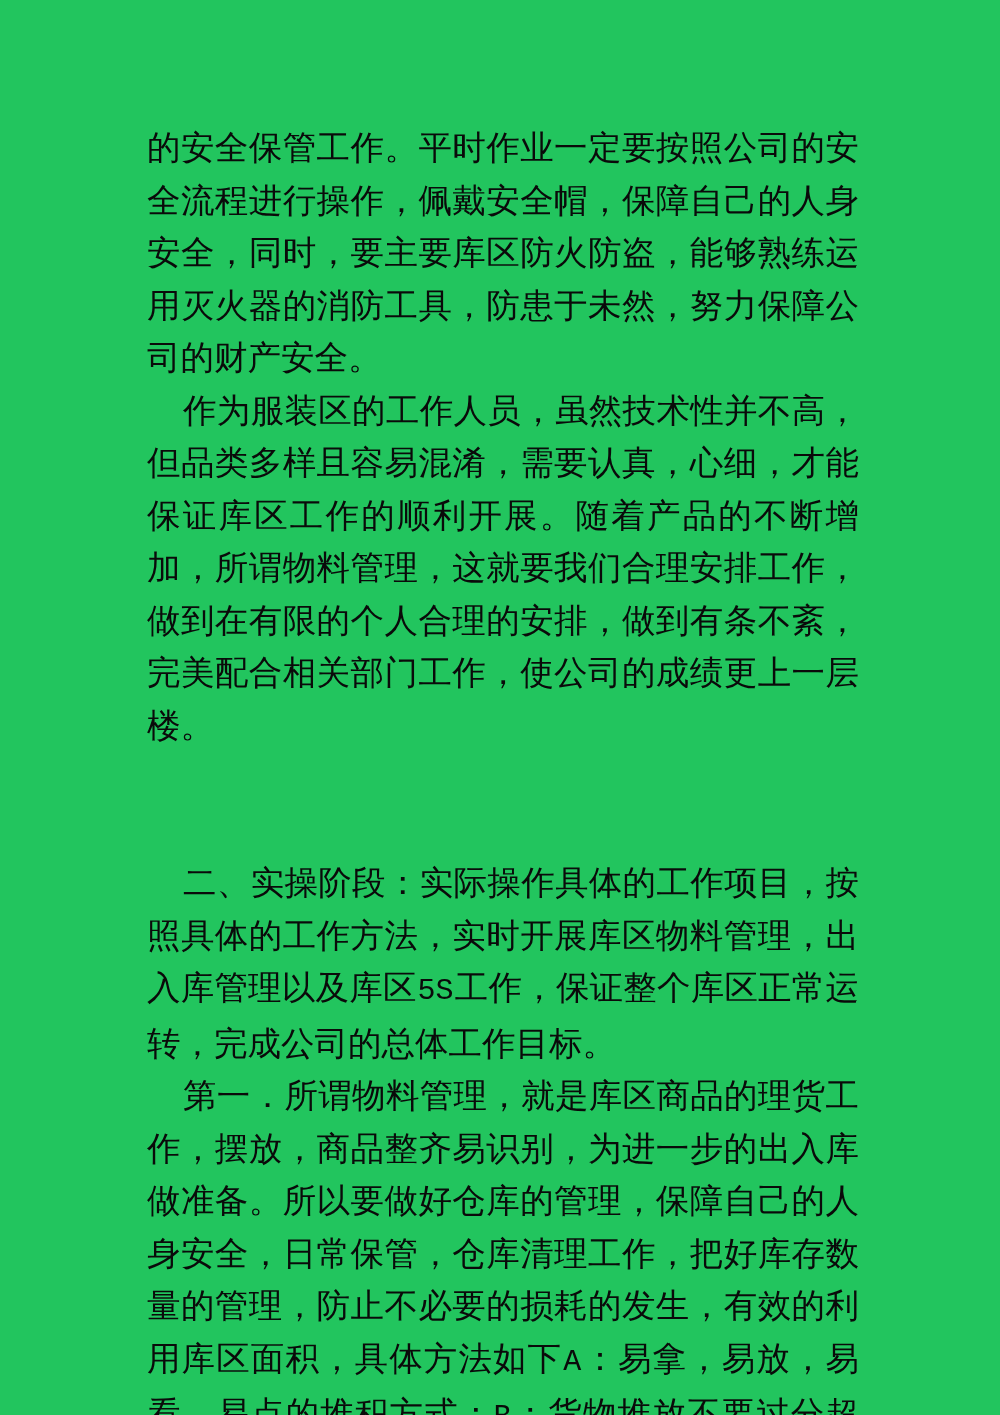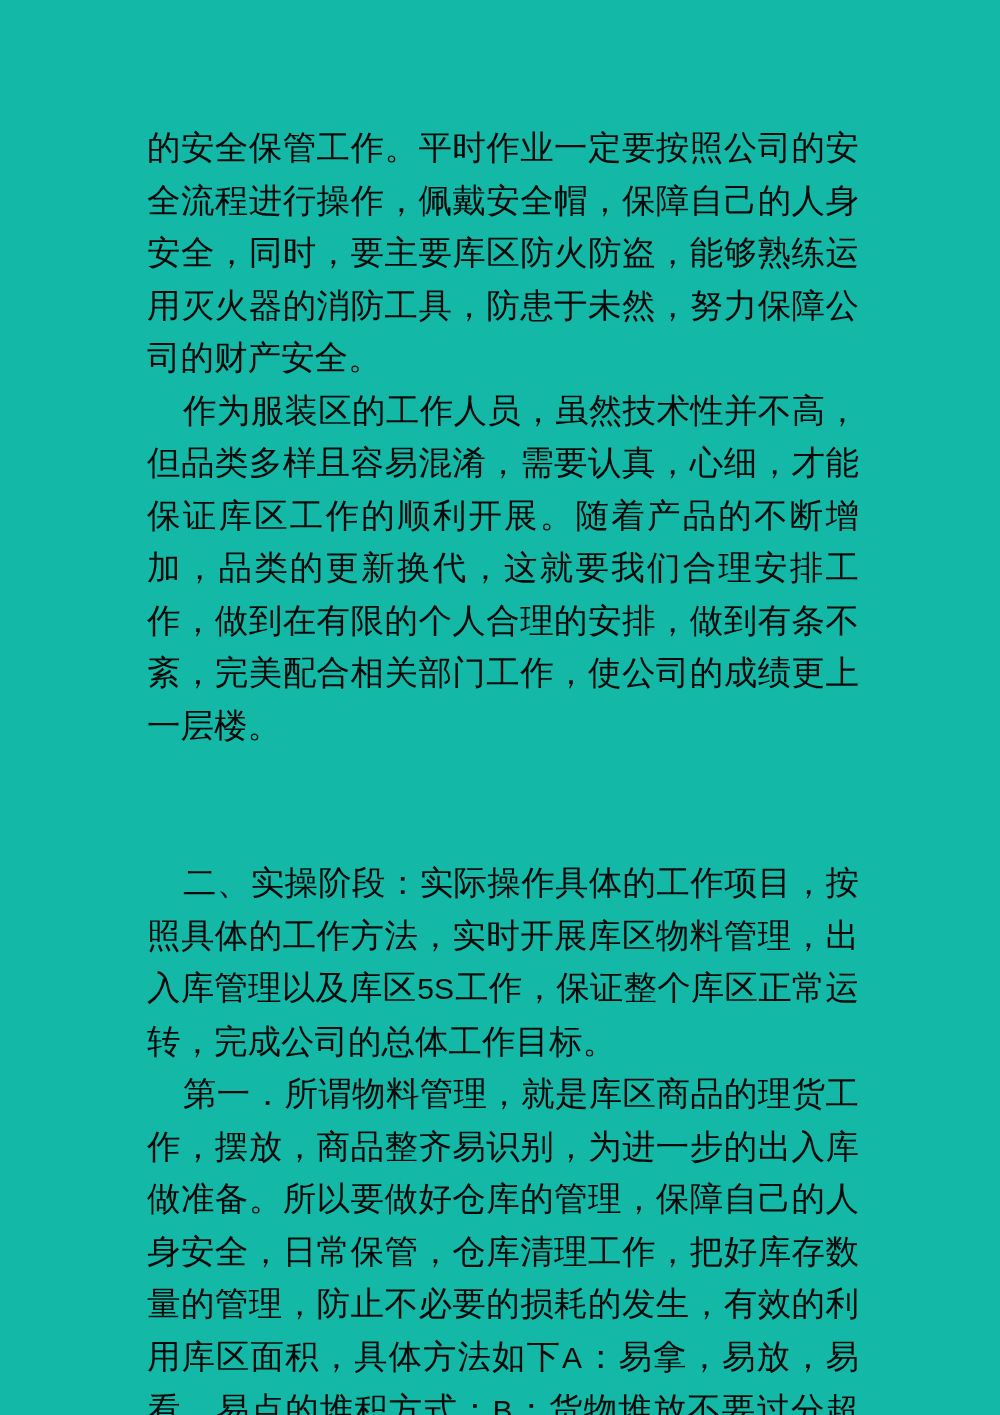--- a/index.html
+++ b/index.html
@@ -11,21 +11,21 @@
     width: 1000px;
     height: 1415px;
     overflow: hidden;
     font-family: "Liberation Sans", "DejaVu Sans", sans-serif;
   }
 
   .page {
     position: relative;
     width: 1000px;
     height: 1415px;
-    background: #14b8a6;
+    background: #22c55e;
     box-sizing: border-box;
   }
 
   .text-column {
     position: absolute;
     left: 147px;
     top: 122px;
     width: 712px;
   }
 
@@ -46,34 +46,34 @@
     text-indent: 36px;
   }
 
   
   .para.block-gap {
     margin-top: 105px;
   }
 
   
   .lat {
-    font-family: Liberation Sans, sans-serif;
+    font-family: Liberation Mono, monospace;
     font-size: 30px;
     padding: 0 1px;
   }
 </style>
 </head>
 <body>
 
 <div class="page">
   <div class="text-column">
 
     <p class="para">的安全保管工作。平时作业一定要按照公司的安全流程进行操作，佩戴安全帽，保障自己的人身安全，同时，要主要库区防火防盗，能够熟练运用灭火器的消防工具，防患于未然，努力保障公司的财产安全。</p>
 
-    <p class="para indent">作为服装区的工作人员，虽然技术性并不高，但品类多样且容易混淆，需要认真，心细，才能保证库区工作的顺利开展。随着产品的不断增加，品类的更新换代，这就要我们合理安排工作，做到在有限的个人合理的安排，做到有条不紊，完美配合相关部门工作，使公司的成绩更上一层楼。</p>
+    <p class="para indent">作为服装区的工作人员，虽然技术性并不高，但品类多样且容易混淆，需要认真，心细，才能保证库区工作的顺利开展。随着产品的不断增加，所谓物料管理，这就要我们合理安排工作，做到在有限的个人合理的安排，做到有条不紊，完美配合相关部门工作，使公司的成绩更上一层楼。</p>
 
     <p class="para indent block-gap">
       <span>二、实操阶段：实际操作具体的工作项目，按照具体的工作方法，实时开展库区物料管理，出入库管理以及库区</span><span class="lat">5S</span><span>工作，保证整个库区正常运转，完成公司的总体工作目标。</span>
     </p>
 
     <p class="para indent">
       <span>第一．所谓物料管理，就是库区商品的理货工作，摆放，商品整齐易识别，为进一步的出入库做准备。所以要做好仓库的管理，保障自己的人身安全，日常保管，仓库清理工作，把好库存数量的管理，防止不必要的损耗的发生，有效的利用库区面积，具体方法如下</span><span class="lat">A</span><span>：易拿，易放，易看，易点的堆积方式；</span><span class="lat">B</span><span>：货物堆放不要过分超过托盘，不要超高堆放， 使用叉车堆放，注意轻拿轻放，合理估量商品重量体积，保证安全存放； </span>
     </p>
 
   </div>

